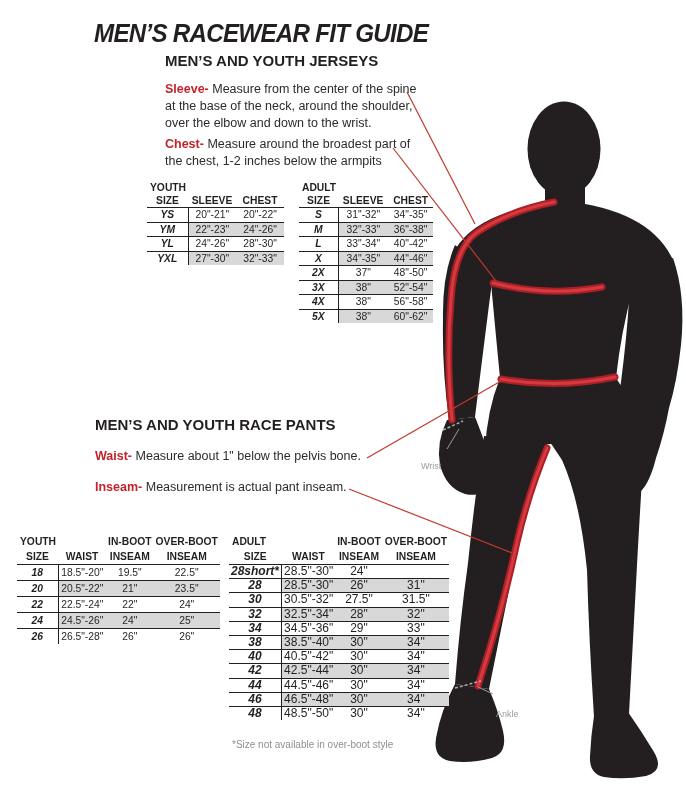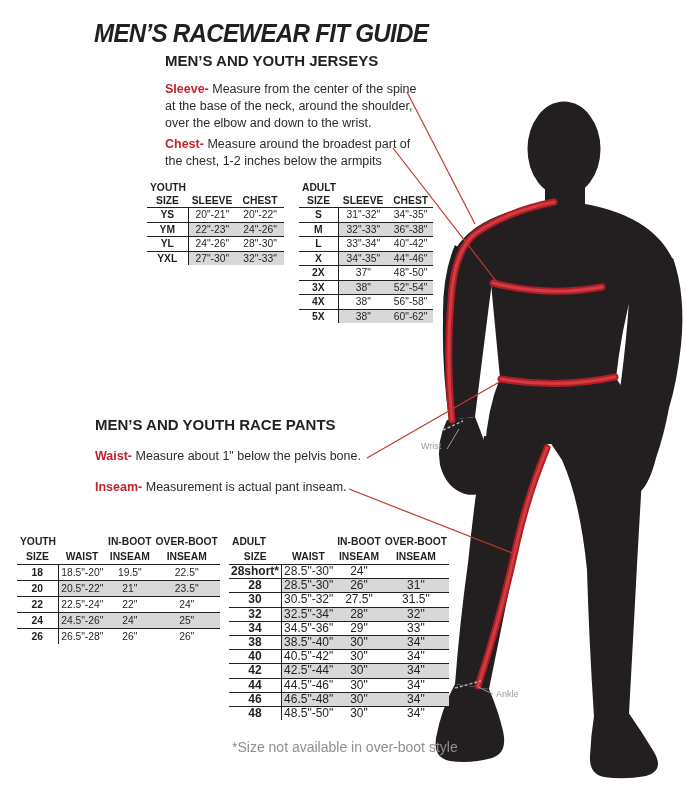--- a/index.html
+++ b/index.html
@@ -11,34 +11,34 @@
 
   
   .main-title {
     left:94px; top:18px; font-size:26px; font-weight:bold; font-style:italic;
     letter-spacing:-0.8px; transform:scaleX(0.93); transform-origin:left top;
     color:#231F20; white-space:nowrap; z-index:3;
   }
   .section-heading { font-size:15px; font-weight:bold; color:#231F20; white-space:nowrap; z-index:3; }
   .measure-para { font-size:12.5px; line-height:1.34; color:#2b2b2b; z-index:3; }
   .measure-label { color:#C3232B; font-weight:bold; }
-  .footnote { font-size:14px; color:#8f8f8f; z-index:3; }
-  .fig-label { font-size:9px; color:#9b9b9b; z-index:4; }
+  .footnote { font-size:10px; color:#8f8f8f; z-index:3; }
+  .fig-label { font-size:9px; color:#9b9b9b; z-index:4;margin-top:20px; }
 
   
   table.fit-table { border-collapse:collapse; table-layout:fixed; z-index:3; }
   table.fit-table th, table.fit-table td {
     padding:1px 2px; text-align:center; font-size:10.3px; overflow:visible; white-space:nowrap;
   }
   table.fit-table thead th { font-weight:bold; }
   table.fit-table thead tr.group-row th { text-align:center; }
   table.fit-table thead tr.group-row th.group { text-align:left; padding-left:3px; }
   table.fit-table thead tr.cols-row th { border-bottom:1.6px solid #231F20; }
   table.fit-table tbody tr + tr { border-top:1px solid #231F20; }
-  table.fit-table tbody td.size { font-weight:bold; border-right:1.6px solid #231F20; }
+  table.fit-table tbody td.size { font-weight:bold; border-right:1.6px solid #231F20;font-style:italic; }
   table.fit-table tbody tr:nth-of-type(even) td:not(.size) { background:#D8D8D8; }
 
   .jersey-table tbody td { line-height:11.5px; }
   .jersey-table thead th { line-height:11px; }
   .pants-youth tbody td { line-height:13px; }
   .pants-adult tbody td { line-height:11.2px; font-size:12px; }
   .pants-table thead th { line-height:13px; }
 
   #youth-jersey { left:147px; top:181px; }
   #adult-jersey { left:299px; top:181px; }

